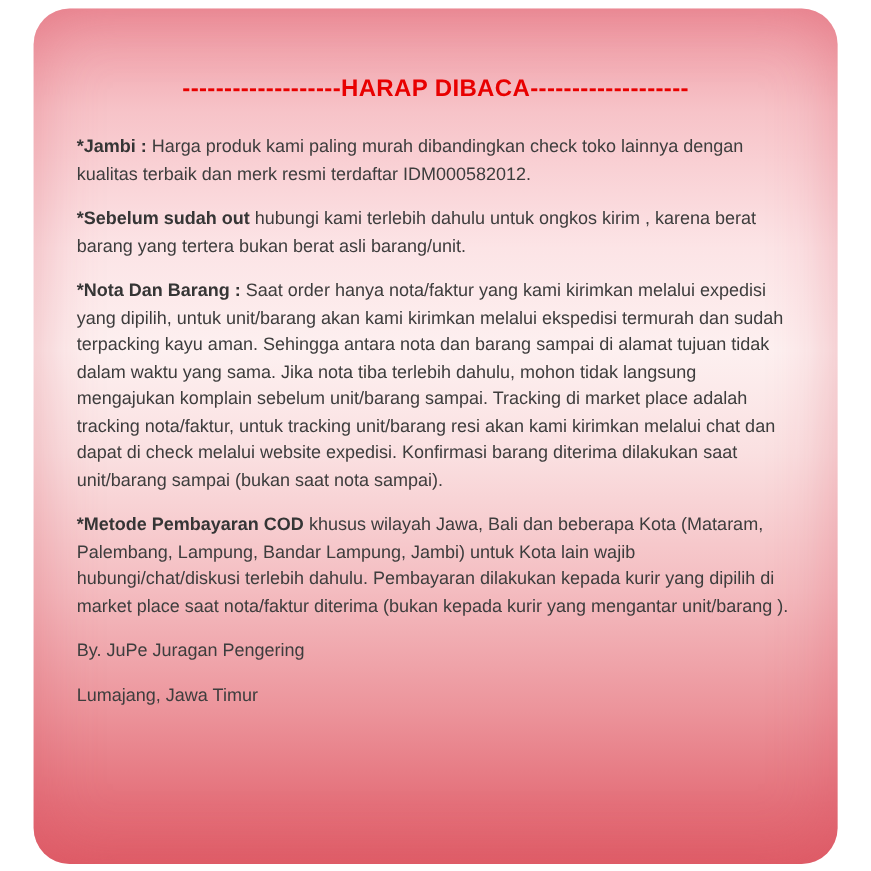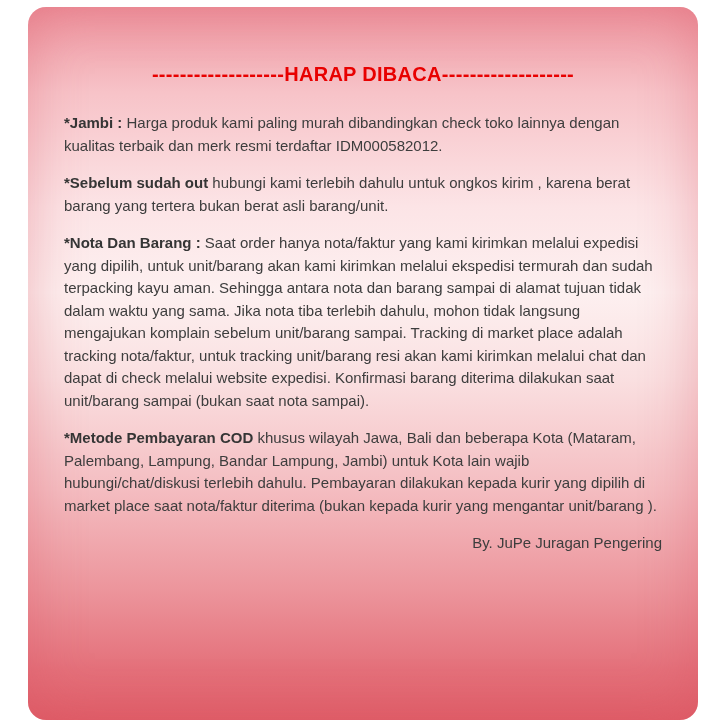--- a/index.html
+++ b/index.html
@@ -14,21 +14,21 @@
     height: 726px;
     background: #ffffff;
     overflow: hidden;
   }
   .card {
     position: absolute;
     left: 28px;
     right: 28px;
     top: 7px;
     bottom: 6px;
-    border-radius: 18px;
+    border-radius: 30px;
     background: linear-gradient(180deg,
       #ee96a0 0%,
       #f7c3c8 12%,
       #fce4e6 28%,
       #fdf0f0 40%,
       #fae0e1 52%,
       #f4bcc0 68%,
       #ec949b 82%,
       #e4707a 93%,
       #e05f69 100%);
@@ -52,36 +52,36 @@
     line-height: 1.5;
   }
   .para strong {
     color: #353535;
   }
   .footer-line {
     margin: 0 0 14px 0;
     color: #3d3d3d;
     font-size: 15px;
     line-height: 1.5;
-    text-align: right;
   }
 </style>
 </head>
 <body>
 
 <div class="canvas">
   <div class="card">
 
     <h1 class="title">-------------------HARAP DIBACA-------------------</h1>
 
     <p class="para"><strong>*Jambi :</strong><span> Harga produk kami paling murah dibandingkan check toko lainnya dengan kualitas terbaik dan merk resmi terdaftar IDM000582012.</span></p>
 
     <p class="para"><strong>*Sebelum sudah out</strong><span> hubungi kami terlebih dahulu untuk ongkos kirim , karena berat barang  yang tertera bukan berat asli barang/unit.</span></p>
 
     <p class="para"><strong>*Nota Dan Barang :</strong><span> Saat order hanya nota/faktur yang kami kirimkan melalui expedisi yang dipilih, untuk unit/barang akan kami kirimkan melalui ekspedisi termurah dan sudah terpacking kayu aman. Sehingga antara nota dan barang sampai di alamat tujuan tidak dalam waktu yang sama. Jika nota tiba terlebih dahulu, mohon tidak langsung mengajukan komplain sebelum unit/barang sampai. Tracking di market place adalah tracking nota/faktur, untuk tracking unit/barang resi akan kami kirimkan melalui chat dan dapat di check melalui website expedisi. Konfirmasi barang diterima dilakukan saat unit/barang sampai (bukan saat nota sampai).</span></p>
 
     <p class="para"><strong>*Metode Pembayaran COD</strong><span> khusus wilayah Jawa, Bali dan beberapa Kota (Mataram, Palembang, Lampung, Bandar Lampung, Jambi) untuk Kota lain wajib hubungi/chat/diskusi terlebih dahulu. Pembayaran dilakukan kepada kurir yang dipilih di market place saat nota/faktur diterima (bukan kepada kurir yang mengantar unit/barang ).</span></p>
 
     <p class="footer-line">By. JuPe Juragan Pengering</p>
 
+    <p class="footer-line">Lumajang, Jawa Timur</p>
 
   </div>
 </div>
 
 </body></html>

